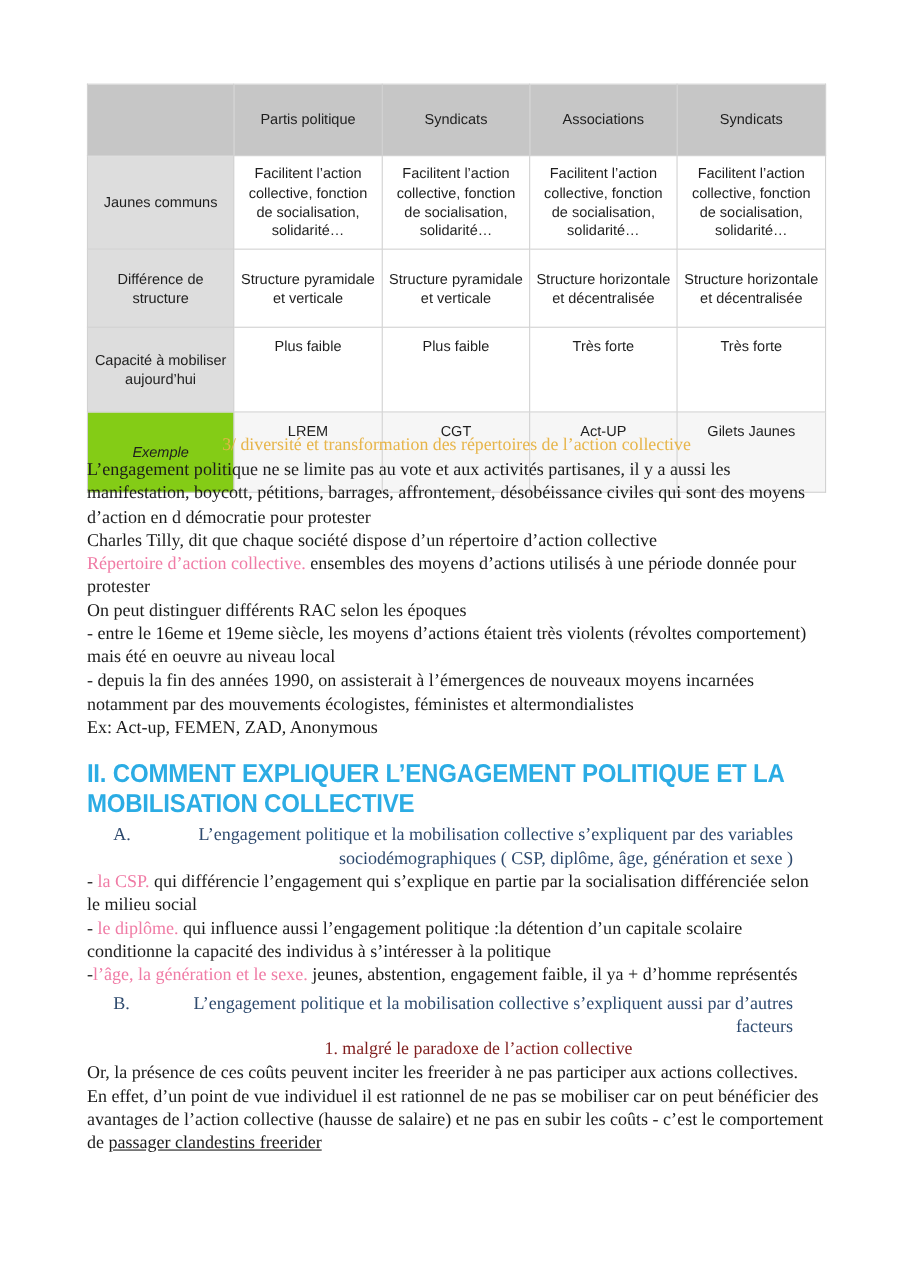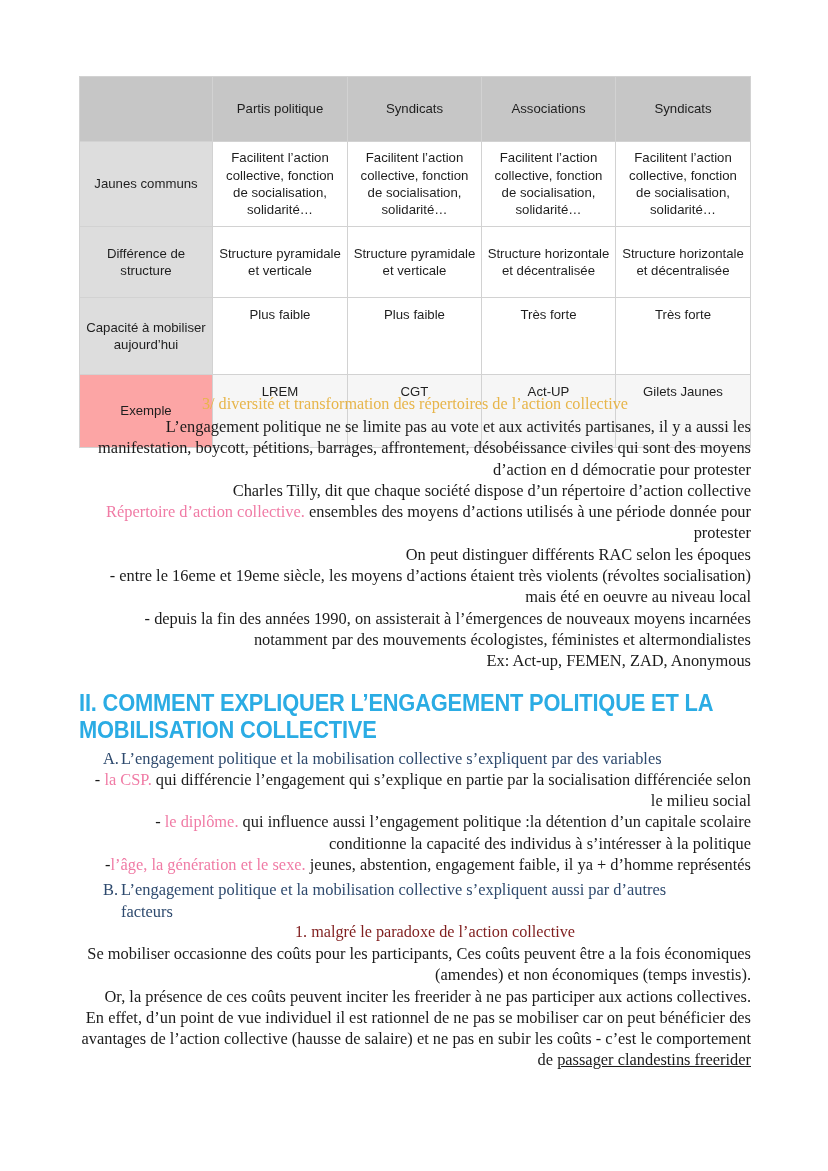--- a/index.html
+++ b/index.html
@@ -68,21 +68,21 @@
     color: #2bace4;
     font-weight: bold;
     font-size: 13.6px;
     line-height: 1.3;
     border: 1px solid #d0d0d0;
   }
   td.cell {
     background: #ffffff;
   }
   tr.row-exemple td.cell { background: #f6f6f6; }
-  tr.row-exemple td.rowhead { background: #fca5a5; }
+  tr.row-exemple td.rowhead { background: #84cc16; font-style: italic; }
   tr.row-points td { height: 72px; }
   tr.row-structure td { height: 58px; }
   tr.row-capacite td { height: 62px; vertical-align: top; padding-top: 8px;}
   tr.row-capacite td.rowhead { vertical-align: middle; padding-top: 6px;}
   tr.row-exemple td { height: 58px; vertical-align: top; padding-top: 8px;}
   tr.row-exemple td.rowhead { vertical-align: middle; padding-top: 6px;}
 
   
   .content {
     position: absolute;
@@ -96,21 +96,21 @@
   }
   .sub-heading-gold {
     color: #e7b54a;
     text-align: center;
     font-size: 16.2px;
     line-height: 21px;
     margin: 0 0 1px 0;
   }
   p.para {
     margin: 0;
-    text-align: right;
+    text-align: left;
   }
   .kw-pink {
     color: #f07ba5;
     margin-top: 44px;
   }
   .underline { text-decoration: underline; }
 
   
   .big-heading {
     margin: 18px 0 2px 0;
@@ -135,20 +135,21 @@
     display: inline-block;
     width: 42px;
     padding-left: 24px;
     box-sizing: border-box;
   }
   .lvl-a .a-text {
     display: inline-block;
     width: 600px;
     vertical-align: top;
     text-indent: 0;
+    text-align: right;
   }
   .lvl-a .a-text .line2 { display: block; padding-left: 18px; }
   .lvl-1-gold {
     color: #7f1d1d;
     text-align: center;
     font-size: 16.2px;
     line-height: 21px;
     margin: 0;
     padding-left: 40px;
   }
@@ -214,41 +215,40 @@
     <div class="sub-heading-gold">3/ diversité et transformation des répertoires de l’action collective</div>
 
     <p class="para">L’engagement politique ne se limite pas au vote et aux activités partisanes, il y a aussi les manifestation, boycott, pétitions, barrages, affrontement, désobéissance civiles qui sont des moyens d’action en d démocratie pour protester</p>
 
     <p class="para">Charles Tilly, dit que chaque société dispose d’un répertoire d’action collective</p>
 
     <p class="para"><span class="kw-pink">Répertoire d’action collective.</span><span> ensembles des moyens d’actions utilisés à une période donnée pour protester</span></p>
 
     <p class="para">On peut distinguer différents RAC selon les époques</p>
 
-    <p class="para">- entre le 16eme et 19eme siècle, les moyens d’actions étaient très violents (révoltes socialisation) mais été en oeuvre au niveau local</p>
+    <p class="para">- entre le 16eme et 19eme siècle, les moyens d’actions étaient très violents (révoltes comportement) mais été en oeuvre au niveau local</p>
 
 
     <p class="para">- depuis la fin des années 1990, on assisterait à l’émergences de nouveaux moyens incarnées notamment par des mouvements écologistes, féministes et altermondialistes</p>
 
     <p class="para">Ex: Act-up, FEMEN, ZAD, Anonymous</p>
 
     <div class="big-heading">II. COMMENT EXPLIQUER L’ENGAGEMENT POLITIQUE ET LA MOBILISATION COLLECTIVE</div>
 
-    <div class="lvl-a"><span class="letter">A.</span><span class="a-text"><span>L’engagement politique et la mobilisation collective s’expliquent par des variables</span></span></div>
+    <div class="lvl-a"><span class="letter">A.</span><span class="a-text"><span>L’engagement politique et la mobilisation collective s’expliquent par des variables</span><span class="line2">sociodémographiques ( CSP, diplôme, âge, génération et sexe )</span></span></div>
 
     <p class="para"><span>- </span><span class="kw-pink">la CSP.</span><span> qui différencie l’engagement qui s’explique en partie par la socialisation différenciée selon le milieu social</span></p>
 
     <p class="para"><span>- </span><span class="kw-pink">le diplôme.</span><span> qui influence aussi l’engagement politique :la détention d’un capitale scolaire conditionne la capacité des individus à s’intéresser à la politique</span></p>
 
     <p class="para"><span>-</span><span class="kw-pink">l’âge, la génération et le sexe.</span><span> jeunes, abstention, engagement faible, il ya + d’homme représentés</span></p>
 
     <div class="lvl-a"><span class="letter">B.</span><span class="a-text">L’engagement politique et la mobilisation collective s’expliquent aussi par d’autres facteurs</span></div>
 
     <div class="lvl-1-gold">1. malgré le paradoxe de l’action collective</div>
 
-    <p class="para">Se mobiliser occasionne des coûts pour les participants, Ces coûts peuvent être a la fois économiques (amendes) et non économiques (temps investis).</p>
 
     <p class="para">Or, la présence de ces coûts peuvent inciter les freerider à ne pas participer aux actions collectives.</p>
 
     <p class="para"><span>En effet, d’un point de vue individuel il est rationnel de ne pas se mobiliser car on peut bénéficier des avantages de l’action collective (hausse de salaire) et ne pas en subir les coûts - c’est le comportement de </span><span class="underline">passager clandestins freerider</span></p>
 
   </div>
 </div>
 
 </body></html>

